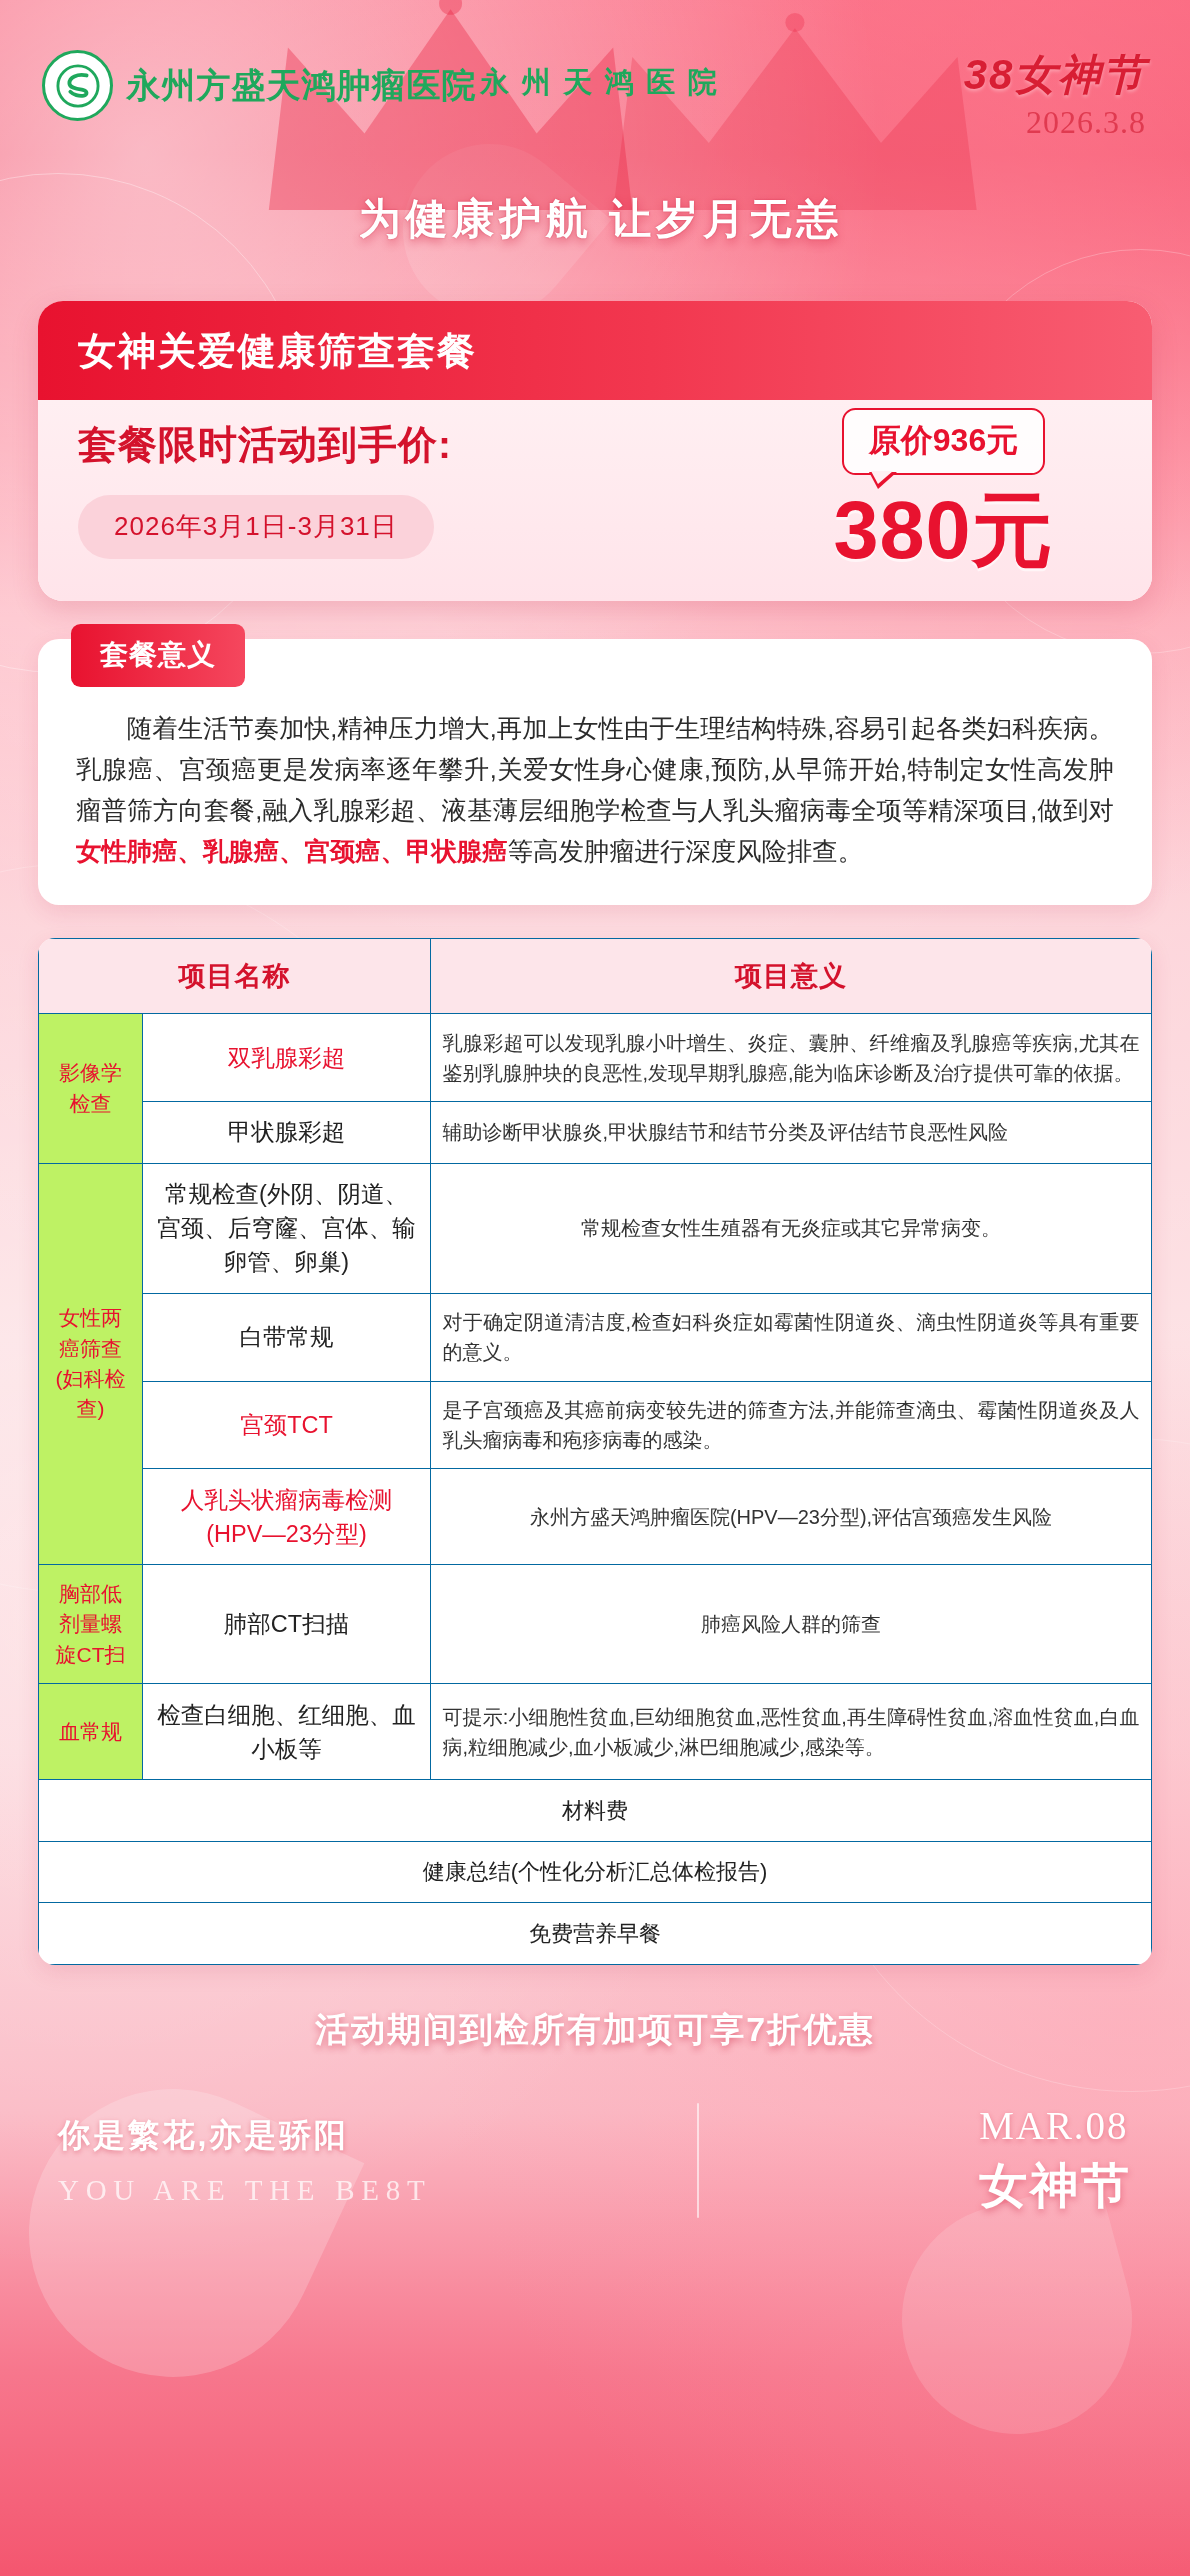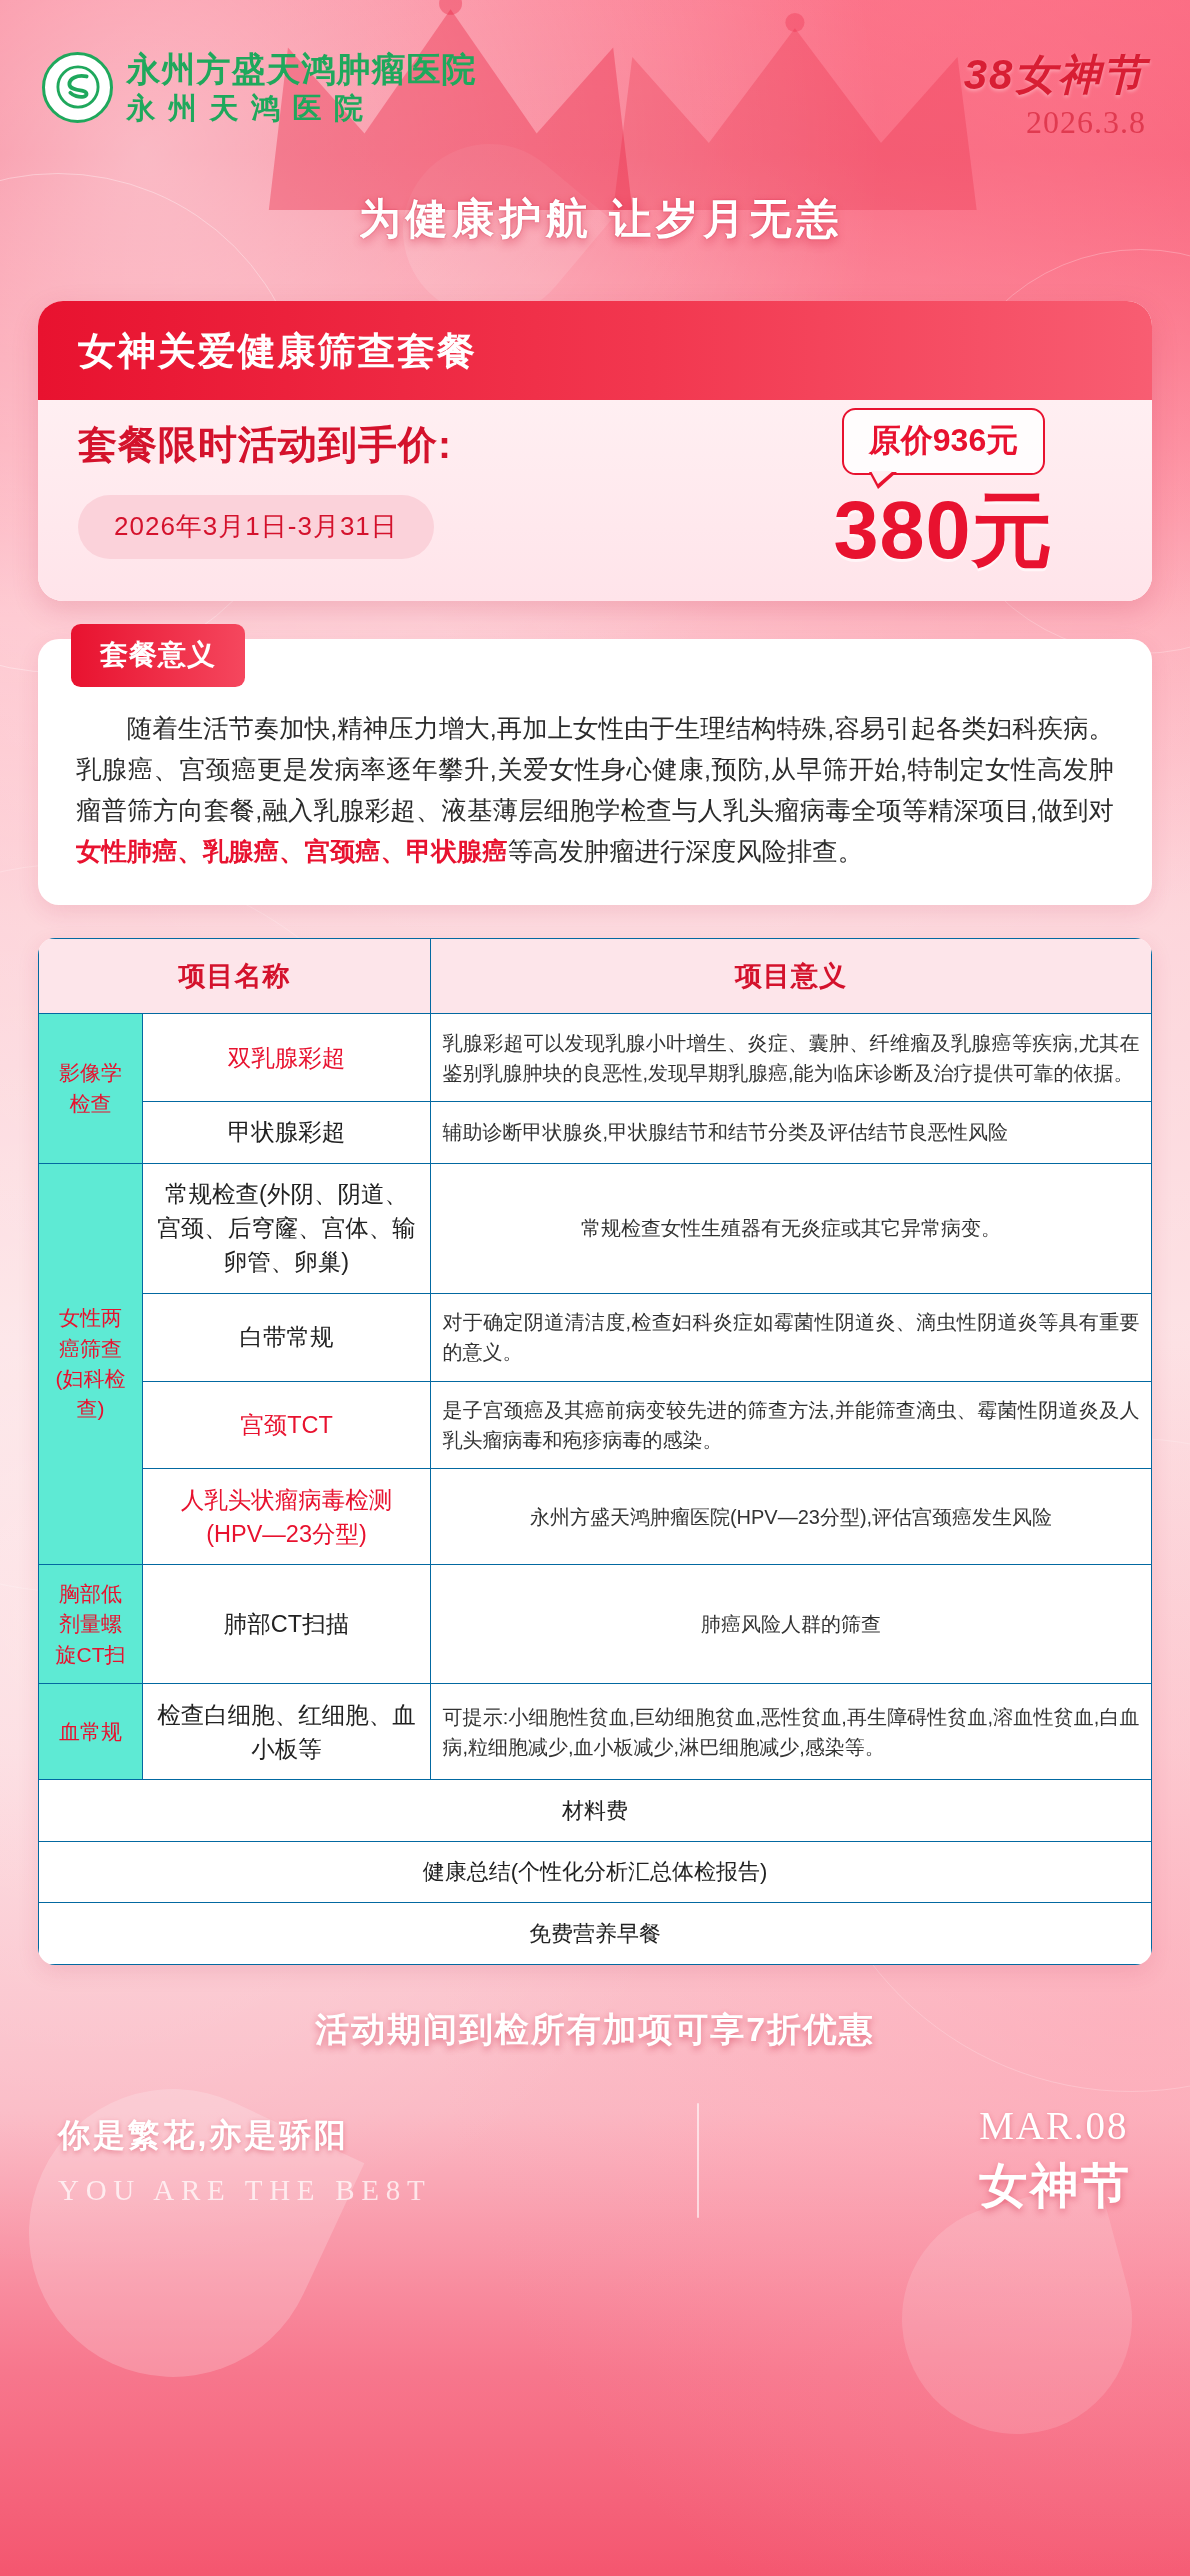--- a/index.html
+++ b/index.html
@@ -79,21 +79,21 @@
     border: 3.8px solid #1fa85c;
     display: flex;
     align-items: center;
     justify-content: center;
     box-sizing: border-box;
     flex: none;
   }
   .logo-mark svg { display: block; }
   .logo-text {
     display: flex;
-    flex-direction: column;
+    flex-direction: row;
     gap: 3.8px;
   }
   .hosp-name {
     font-size: 34px;
     font-weight: bold;
     color: #1fa85c;
     letter-spacing: 1px;
     line-height: 1.12;
     white-space: nowrap;
   }
@@ -290,21 +290,21 @@
     padding: 19px 9.6px;
     letter-spacing: 1px;
   }
   .col-cat { width: 104px; }
   .col-name { width: 288px; }
   td.cat {
     text-align: center;
     color: #e8122f;
     font-size: 21px;
     line-height: 1.45;
-    background: #5eead4;
+    background: #bef264;
   }
   td.name {
     text-align: center;
     font-size: 23.5px;
     line-height: 1.45;
     color: #222;
   }
   td.name.red { color: #e8122f; }
   td.desc {
     font-size: 20px;

